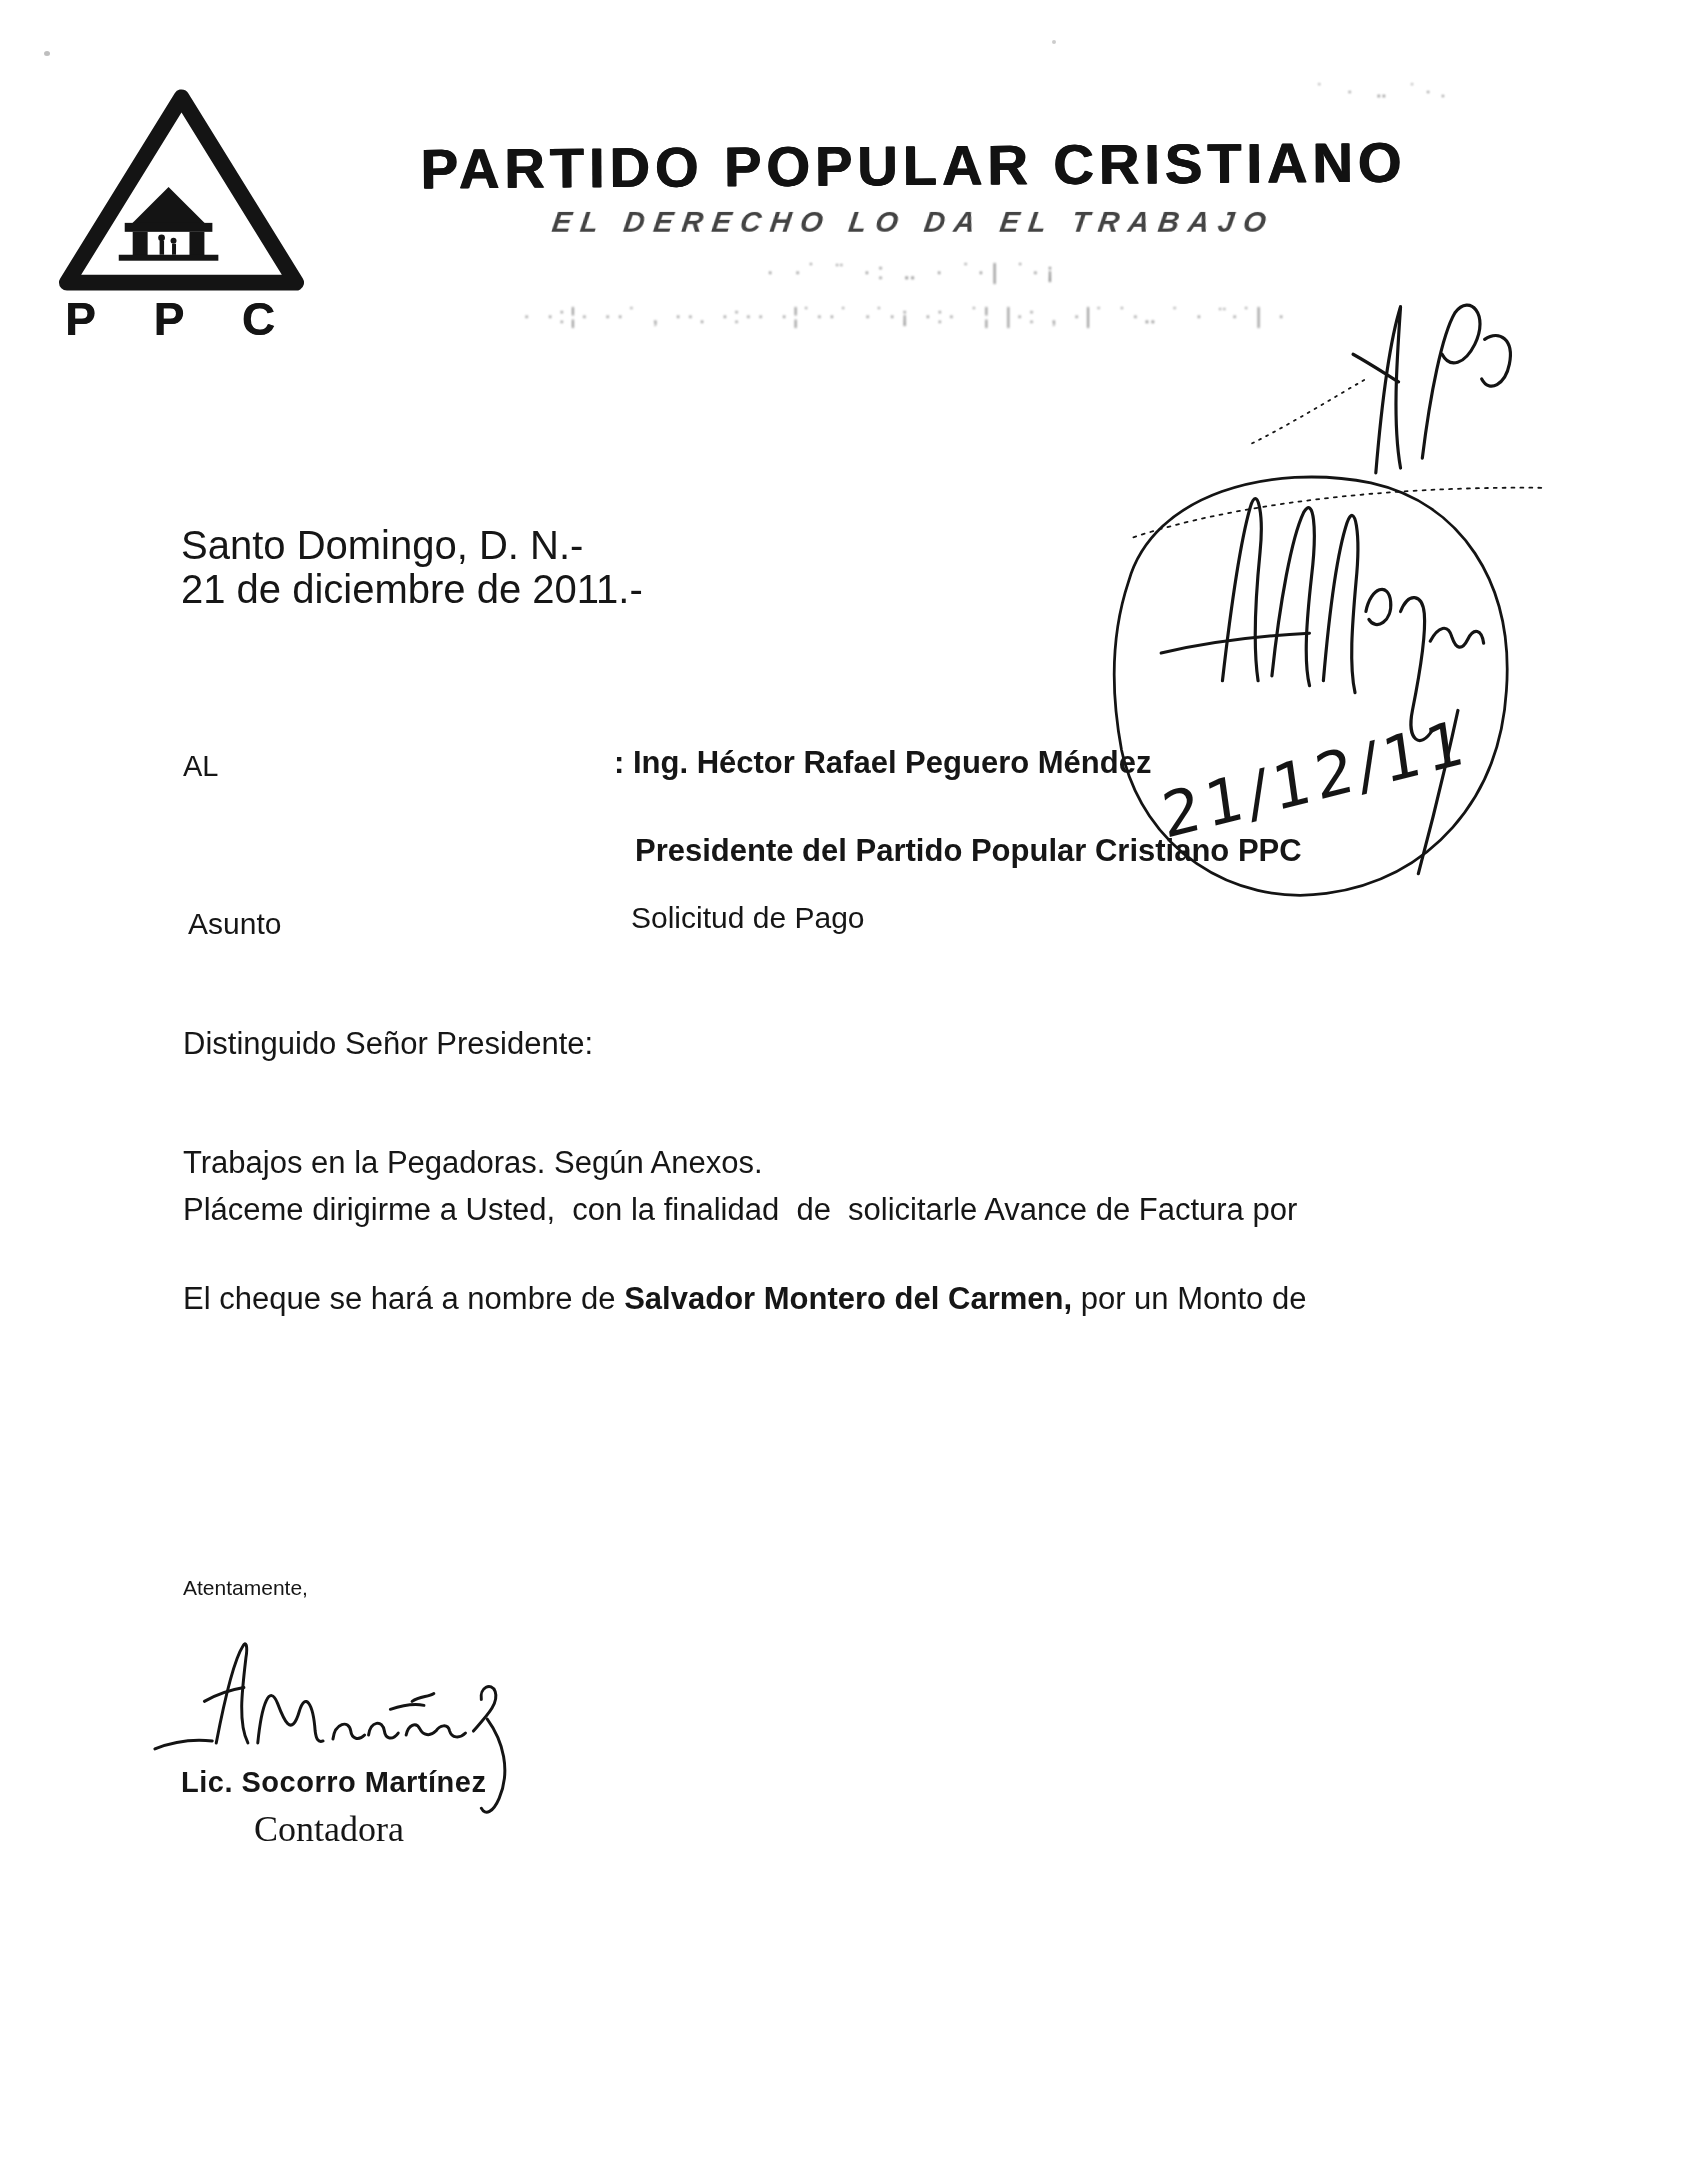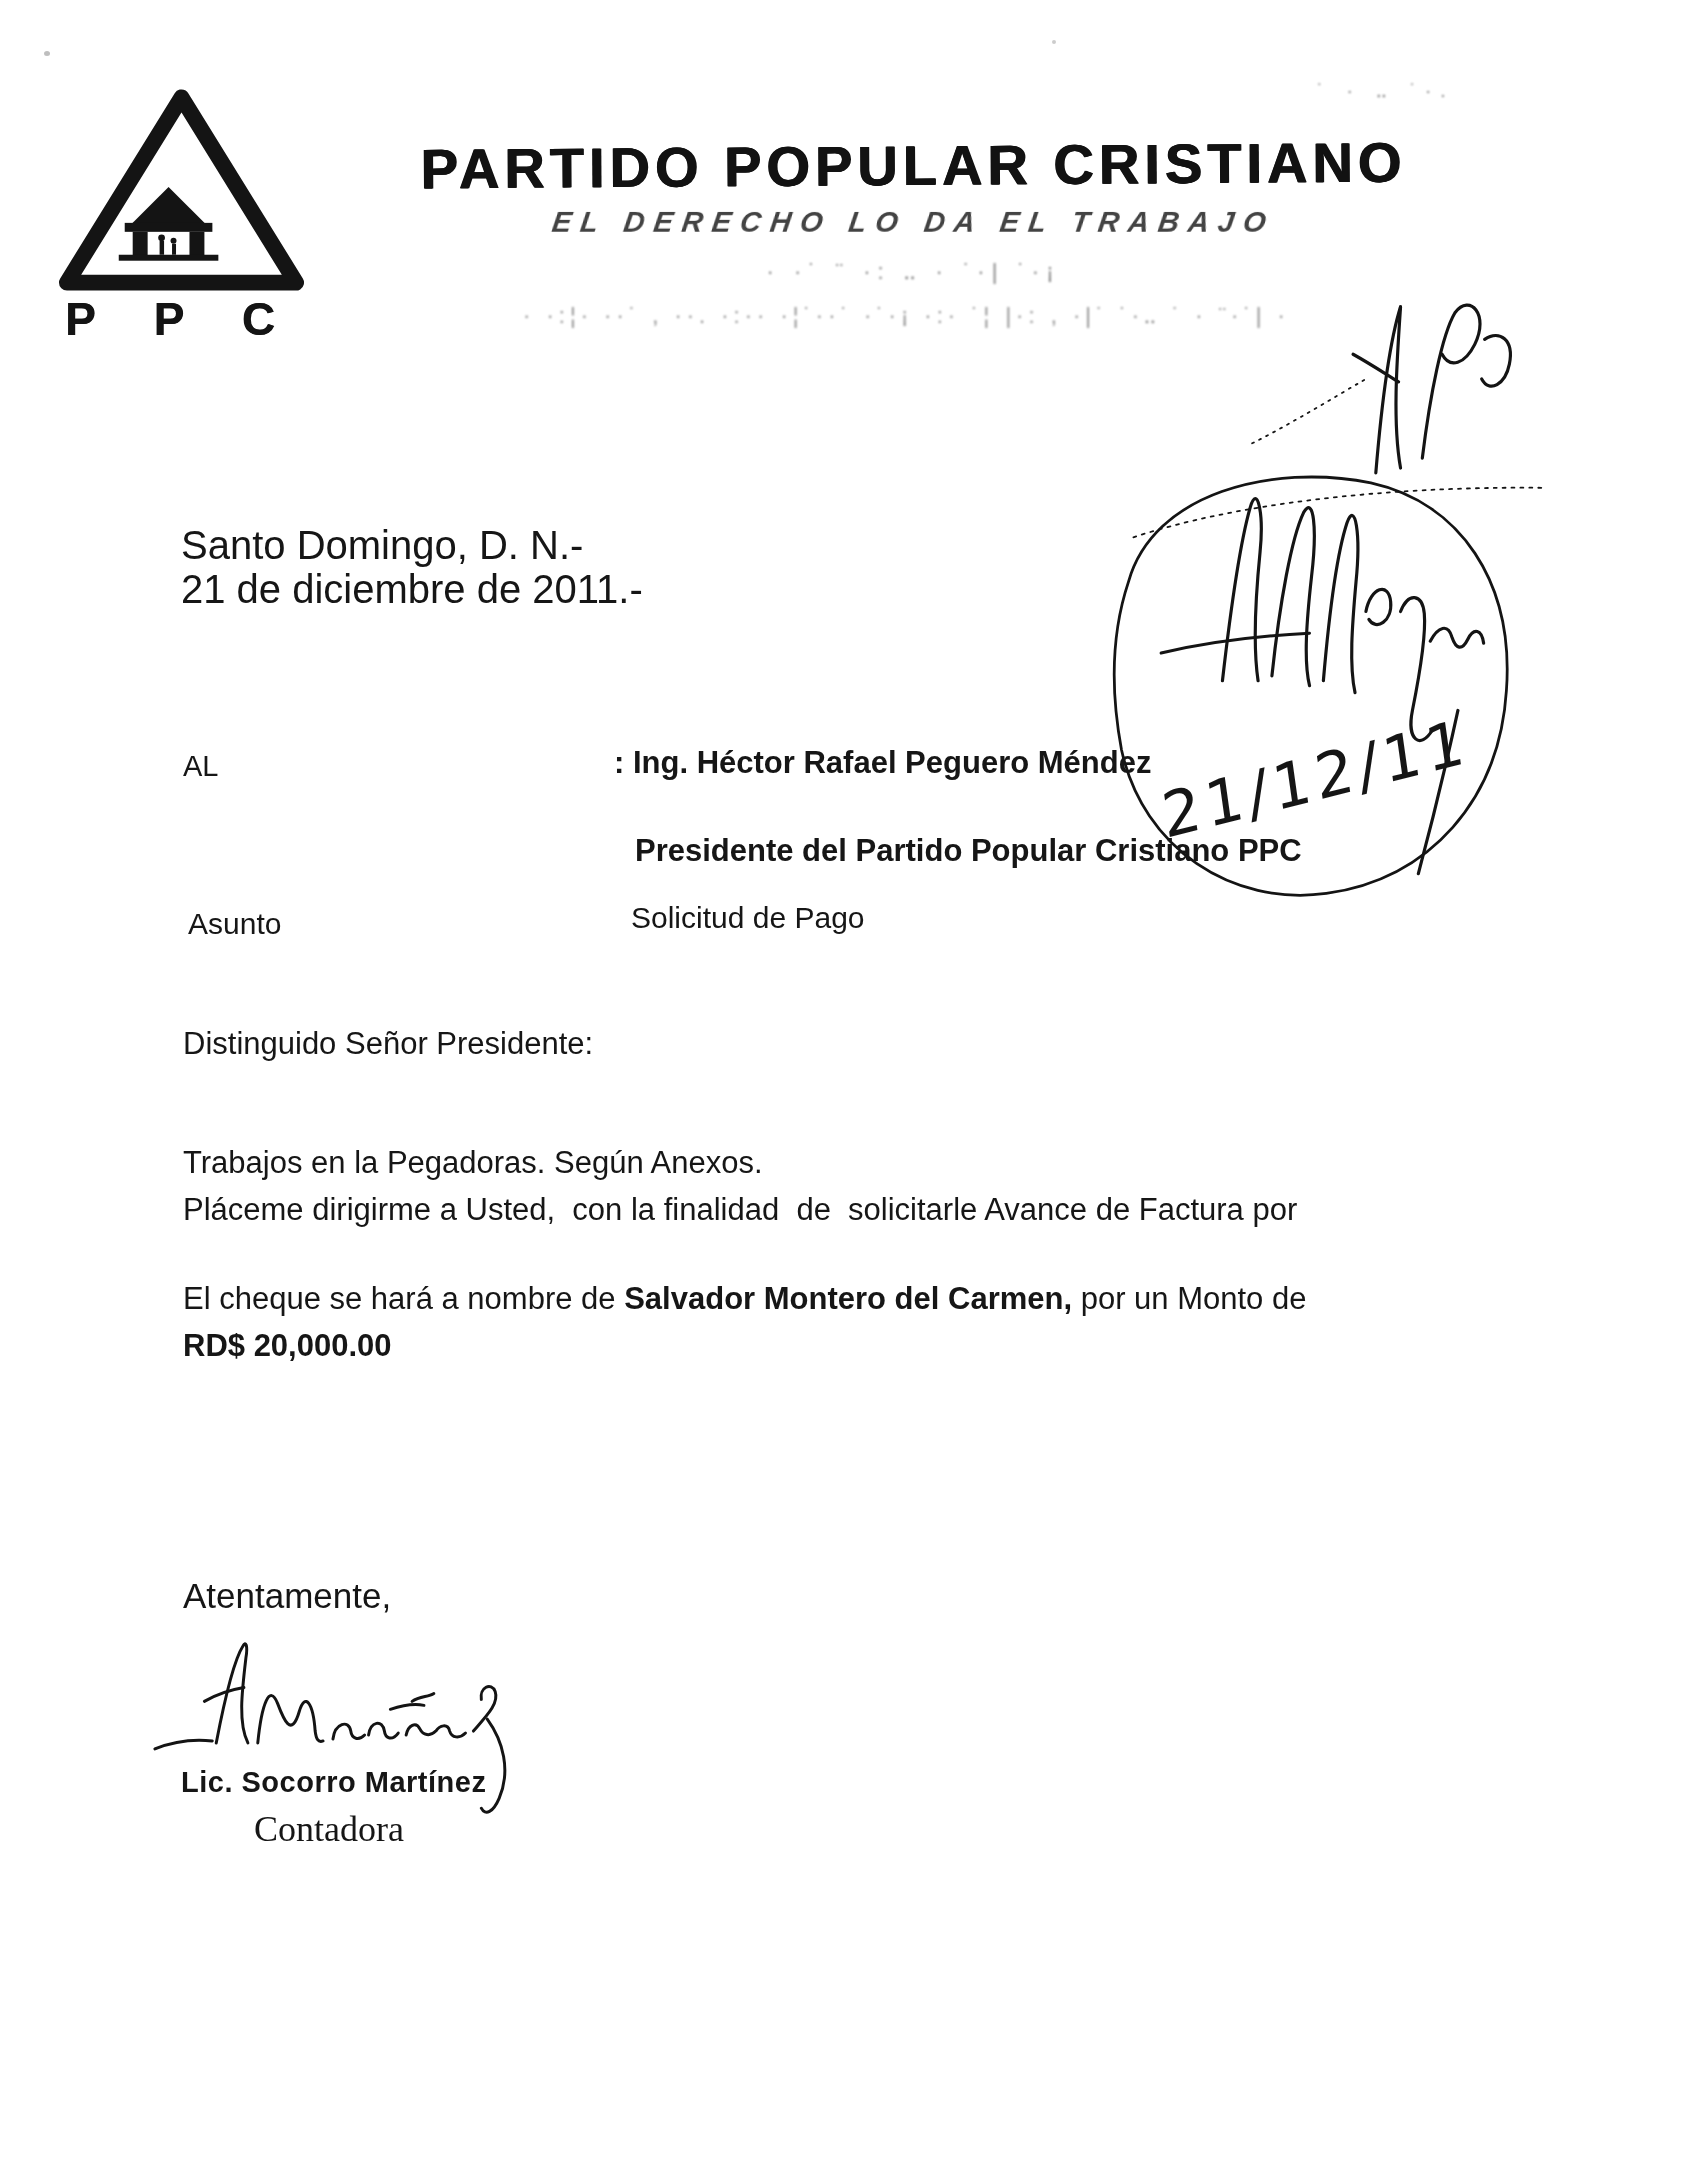--- a/index.html
+++ b/index.html
@@ -47,21 +47,21 @@
   .recipient-block{left:614px;top:739px;font-size:31px;line-height:48px;}
   .recipient-name{font-weight:bold;}
   .recipient-title{padding-left:21px;font-weight:bold;margin-top:40px;}
   .subject-label{left:188px;top:907px;font-size:30px;}
   .subject-value{left:631px;top:901px;font-size:30px;}
   .salutation{left:183px;top:1026px;font-size:31px;}
   .para{left:183px;top:1139px;font-size:31px;line-height:47px;width:1307px;}
   .para2{top:1275px;}
   .bold{font-weight:bold;}
   .closing{left:183px;top:1443px;font-size:31px;}
-  .valediction{left:183px;top:1576px;font-size:35px;}
+  .valediction{left:183px;top:1576px;font-size:21px;}
   .sig-name{left:181px;top:1766px;font-size:29px;font-weight:bold;letter-spacing:0.5px;}
   .sig-title{left:254px;top:1808px;font-size:36px;font-family:"Liberation Serif", serif;}
   
   .ink{stroke:#141414;fill:none;stroke-linecap:round;stroke-linejoin:round;}
 </style>
 </head>
 <body>
 
 <div class="page">
 
@@ -141,21 +141,20 @@
 
   <div class="abs salutation t">Distinguido Señor Presidente:</div>
 
   <div class="abs para">
     <div class="t">Trabajos en la Pegadoras. Según Anexos.</div>
     <div class="t">Pláceme dirigirme a Usted,  con la finalidad  de  solicitarle Avance de Factura por</div>
   </div>
 
   <div class="abs para para2">
     <div><span class="t">El cheque se hará a nombre de </span><span class="t bold">Salvador Montero del Carmen,</span><span class="t"> por un Monto de</span></div>
-    <div class="t bold">RD$ 20,000.00</div>
   </div>
 
   <div class="abs valediction t">Atentamente,</div>
 
   <svg class="abs" style="left:147px;top:1632px;" width="455" height="208" viewBox="0 0 460 210">
     <g class="ink" stroke-width="3">
       <path d="M 8 118 C 28 110, 48 108, 66 110"></path>
       <path d="M 70 112 C 80 60, 90 25, 97 14 C 100 8, 102 14, 100 26 C 96 60, 92 92, 102 112"></path>
       <path d="M 58 70 C 72 62, 86 58, 98 56"></path>
       <path d="M 112 112 C 116 72, 124 52, 132 72 C 138 88, 146 108, 154 80 C 160 60, 168 72, 170 100 C 171 108, 173 112, 178 110"></path>

